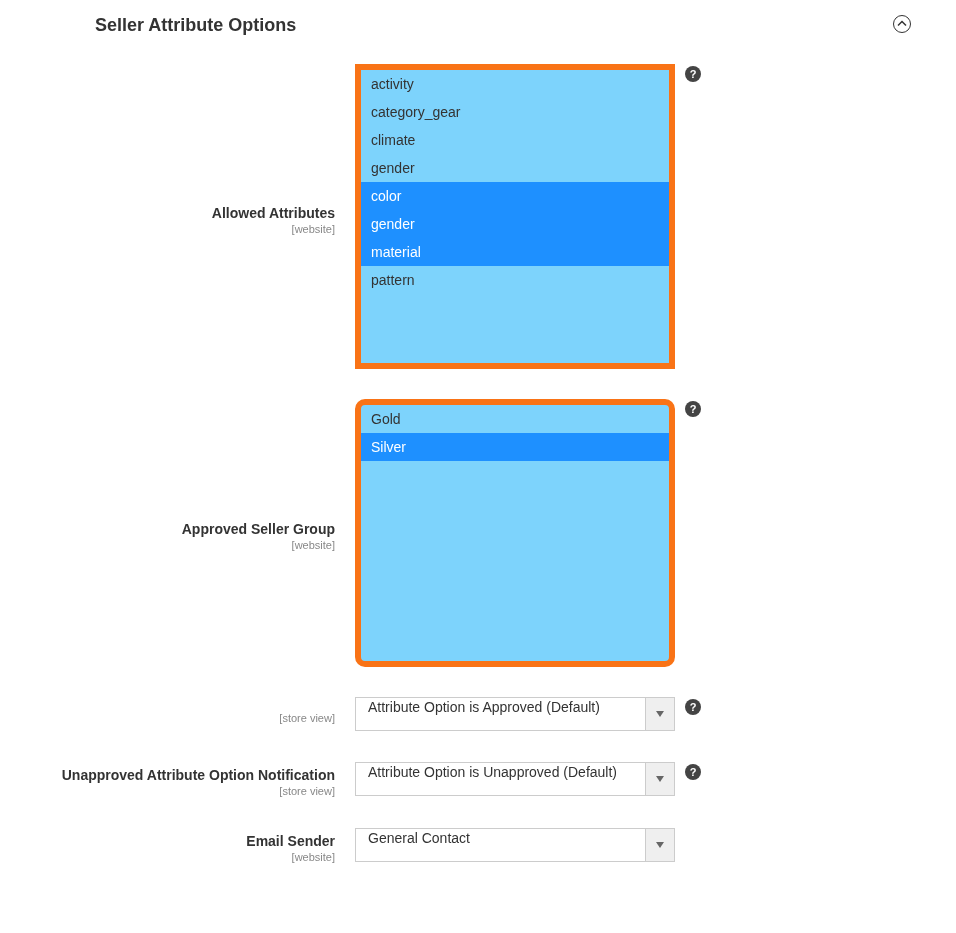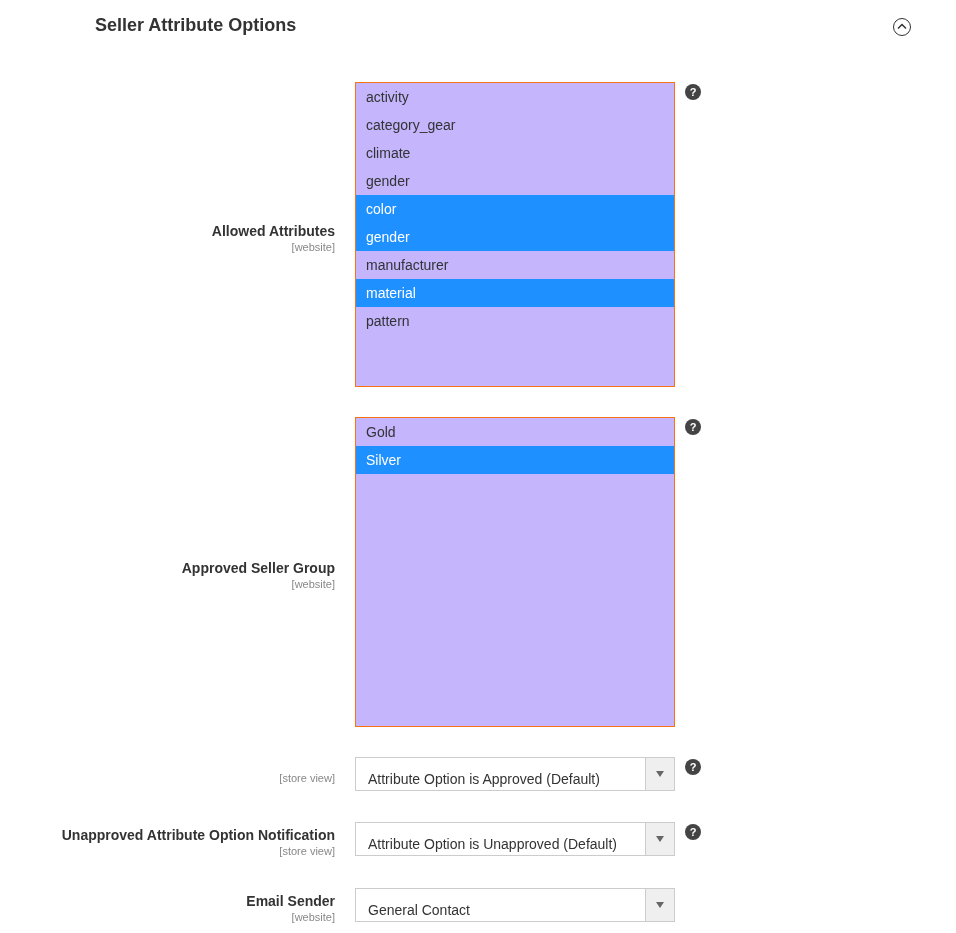--- a/index.html
+++ b/index.html
@@ -10,22 +10,22 @@
   body {
     font-family: -apple-system, BlinkMacSystemFont, "Segoe UI", Helvetica, Arial, sans-serif;
     background: #ffffff;
     color: #333;
     padding: 15px 40px;
     width: 956px;
   }
   .section-header {
     display: flex;
     justify-content: space-between;
-    align-items: flex-end;
-    margin-bottom: 46px;
+    align-items: flex-start;
+    margin-bottom: 28px;
     gap: 8px;
   }
   .section-title {
     font-size: 18px;
     font-weight: 600;
     color: #333;
     padding-left: 55px;
   }
   .collapse-icon {
     width: 18px;
@@ -64,30 +64,31 @@
     color: #888;
     display: block;
     margin-top: 2px;
   }
   .field-col {
     display: flex;
     align-items: flex-start;
   }
   .multiselect {
     width: 320px;
-    border: 1px solid #f97316;
-    background: #c4b5fd;
+    border: 6px solid #f97316;
+    background: #7dd3fc;
     overflow-y: auto;
     position: relative;
   }
   .multiselect.attrs {
     height: 305px;
   }
   .multiselect.groups {
-    height: 310px;
+    height: 268px;
+    border-radius: 10px;
   }
   .ms-option {
     padding: 6px 10px;
     font-size: 14px;
     color: #333;
     cursor: pointer;
   }
   .ms-option.selected {
     background: #1e90ff;
     color: #fff;
@@ -103,21 +104,21 @@
   }
   .select-wrap {
     position: relative;
     width: 320px;
     display: flex;
   }
   .select-input {
     flex: 1;
     border: 1px solid #ccc;
     border-right: none;
-    padding: 12px 12px;
+    padding: 0 12px;
     font-size: 14px;
     color: #333;
     background: #fff;
     height: 34px;
     line-height: 18px;
   }
   .select-btn {
     width: 30px;
     height: 34px;
     border: 1px solid #ccc;
@@ -166,21 +167,20 @@
     <span class="field-scope">[website]</span>
   </div>
   <div class="field-col">
     <div class="multiselect attrs" id="ms-attrs">
         <div class="ms-option">activity</div>
         <div class="ms-option">category_gear</div>
         <div class="ms-option">climate</div>
         <div class="ms-option">gender</div>
         <div class="ms-option selected">color</div>
         <div class="ms-option selected">gender</div>
-        <div class="ms-option">manufacturer</div>
         <div class="ms-option selected">material</div>
         <div class="ms-option">pattern</div>
       </div>
     <div class="help-icon">?</div>
   </div>
 </div>
 
 <div class="form-row">
   <div class="label-col">
     <span class="field-label">Approved Seller Group</span>

